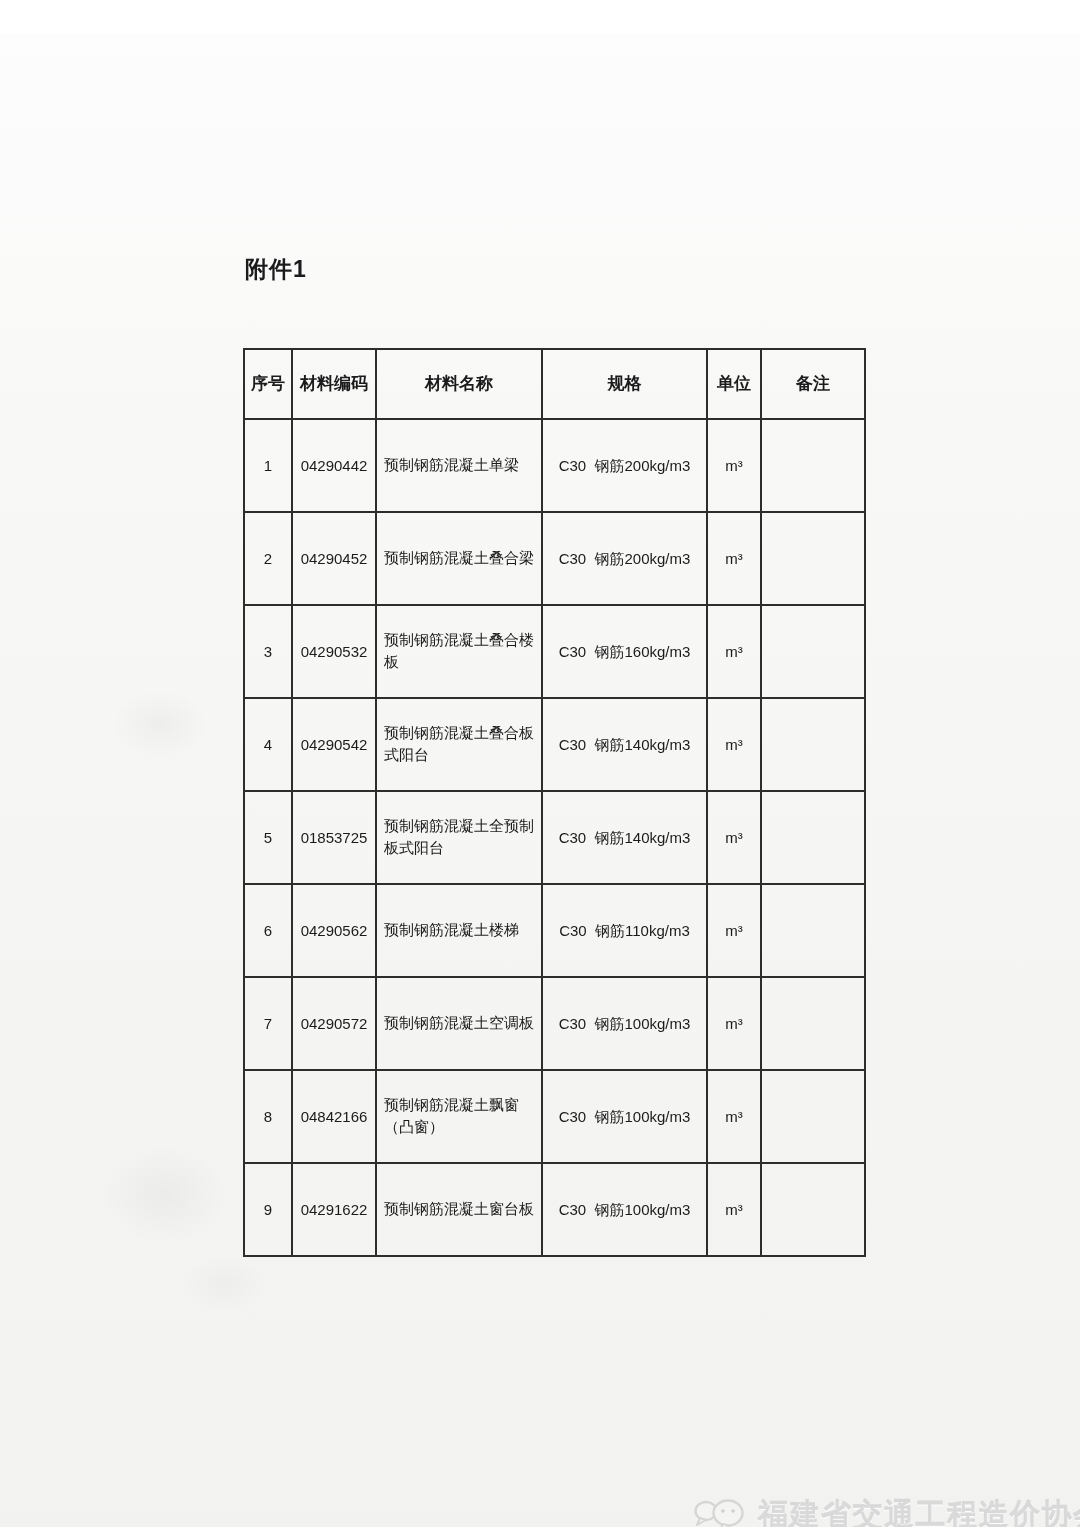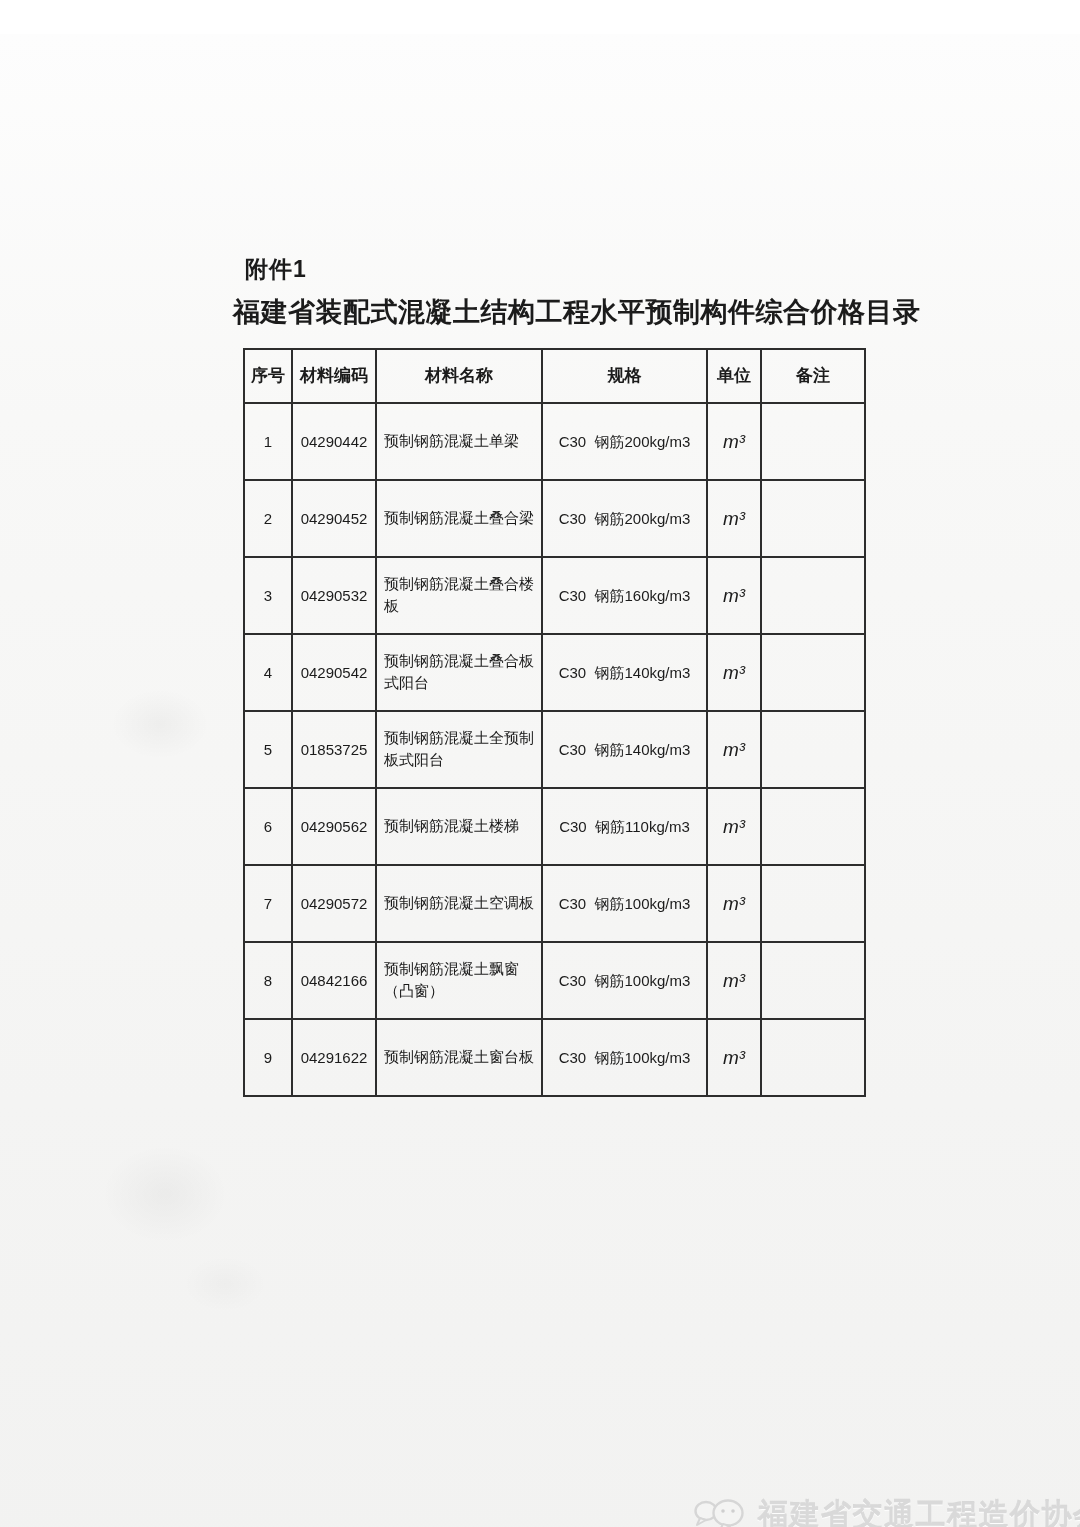--- a/index.html
+++ b/index.html
@@ -45,21 +45,21 @@
     left: 243px;
     top: 314px;
     width: 621px;
     border-collapse: collapse;
     table-layout: fixed;
     background: transparent;
   }
   .price-table th,
   .price-table td {
     border: 2px solid #2d2d2d;
-    padding: 2px 6px;
+    padding: 10px 6px;
     text-align: center;
     vertical-align: middle;
     font-size: 15px;
     line-height: 1.45;
     color: #1b1b1b;
     overflow: hidden;
   }
   .price-table th {
     height: 48px;
     font-size: 17px;
@@ -71,22 +71,21 @@
   .price-table td.cell-name {
     text-align: left;
     padding-left: 7px;
     padding-right: 4px;
     font-family: Liberation Serif, serif;
   }
   .price-table td.cell-spec {
     white-space: pre-wrap;
   }
   .price-table td.cell-unit {
-    font-size: 19px;
-    font-style: italic;
+    font-size: 15px;
   }
   .watermark {
     position: absolute;
     left: 693px;
     top: 1458px;
     display: flex;
     align-items: center;
     gap: 7px;
   }
   .watermark-text {
@@ -98,21 +97,20 @@
     white-space: nowrap;
   }
 </style>
 </head>
 <body>
 
 <div class="page">
 
   <div class="attachment-label">附件1</div>
 
-  <div class="doc-title">福建省装配式混凝土结构工程水平预制构件综合价格目录</div>
 
   <table class="price-table">
     <colgroup>
       <col style="width:48px">
       <col style="width:84px">
       <col style="width:166px">
       <col style="width:165px">
       <col style="width:54px">
       <col style="width:104px">
     </colgroup>

